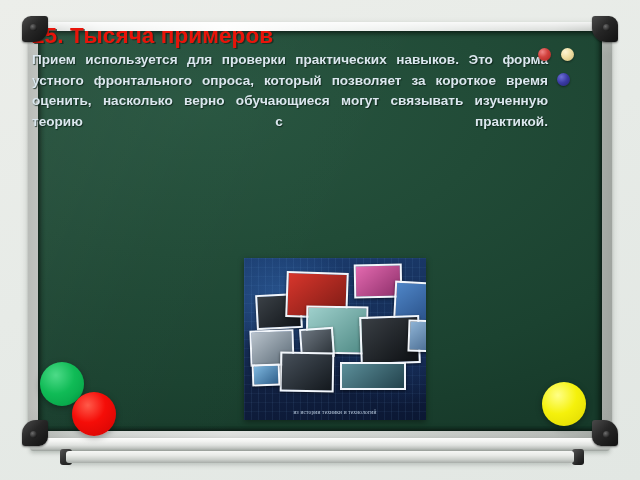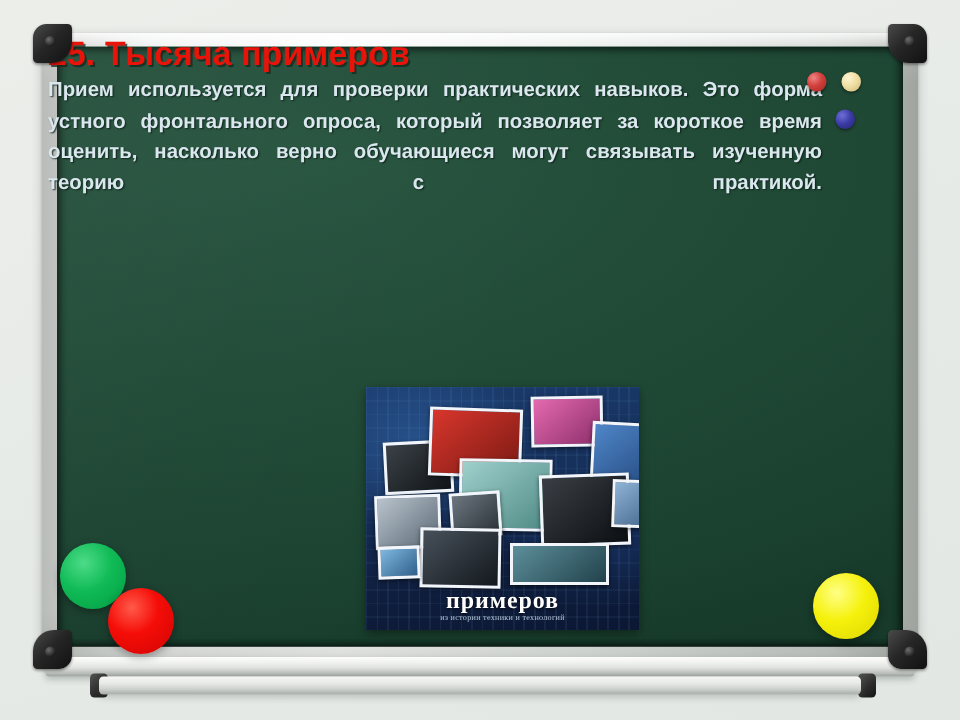--- a/index.html
+++ b/index.html
@@ -332,21 +332,20 @@
         <div class="tile" style="left: 6px; top: 72px; width: 40px; height: 32px; transform: rotate(-2deg); background: linear-gradient(140deg, rgb(185, 195, 204) 0%, rgb(92, 107, 119) 100%);"></div>
         <div class="tile" style="left: 62px; top: 48px; width: 58px; height: 44px; transform: rotate(1deg); background: linear-gradient(140deg, rgb(159, 208, 204) 0%, rgb(79, 138, 133) 100%);"></div>
         <div class="tile" style="left: 56px; top: 70px; width: 30px; height: 26px; transform: rotate(-4deg); background: linear-gradient(140deg, rgb(109, 118, 128) 0%, rgb(43, 50, 56) 100%);"></div>
         <div class="tile" style="left: 116px; top: 58px; width: 56px; height: 44px; transform: rotate(-2deg); background: linear-gradient(140deg, rgb(58, 63, 69) 0%, rgb(12, 15, 18) 100%);"></div>
         <div class="tile" style="left: 164px; top: 62px; width: 30px; height: 28px; transform: rotate(2deg); background: linear-gradient(140deg, rgb(143, 180, 214) 0%, rgb(61, 95, 133) 100%);"></div>
         <div class="tile" style="left: 36px; top: 94px; width: 50px; height: 36px; transform: rotate(1deg); background: linear-gradient(140deg, rgb(71, 80, 90) 0%, rgb(19, 24, 29) 100%);"></div>
         <div class="tile" style="left: 8px; top: 106px; width: 24px; height: 18px; transform: rotate(-2deg); background: linear-gradient(140deg, rgb(127, 184, 224) 0%, rgb(47, 95, 138) 100%);"></div>
         <div class="tile" style="left: 96px; top: 104px; width: 62px; height: 24px; transform: rotate(0deg); background: linear-gradient(140deg, rgb(92, 143, 154) 0%, rgb(34, 66, 76) 100%);"></div>
       </div>
     <div class="book-title">
-      <span class="word">примеров</span>
       <span class="sub">из истории техники и технологий</span>
     </div>
   </div>
 
   <div class="tray-upper"></div>
   <div class="tray-cap left"></div>
   <div class="tray-cap right"></div>
   <div class="tray-lower"></div>
 
 </div>

